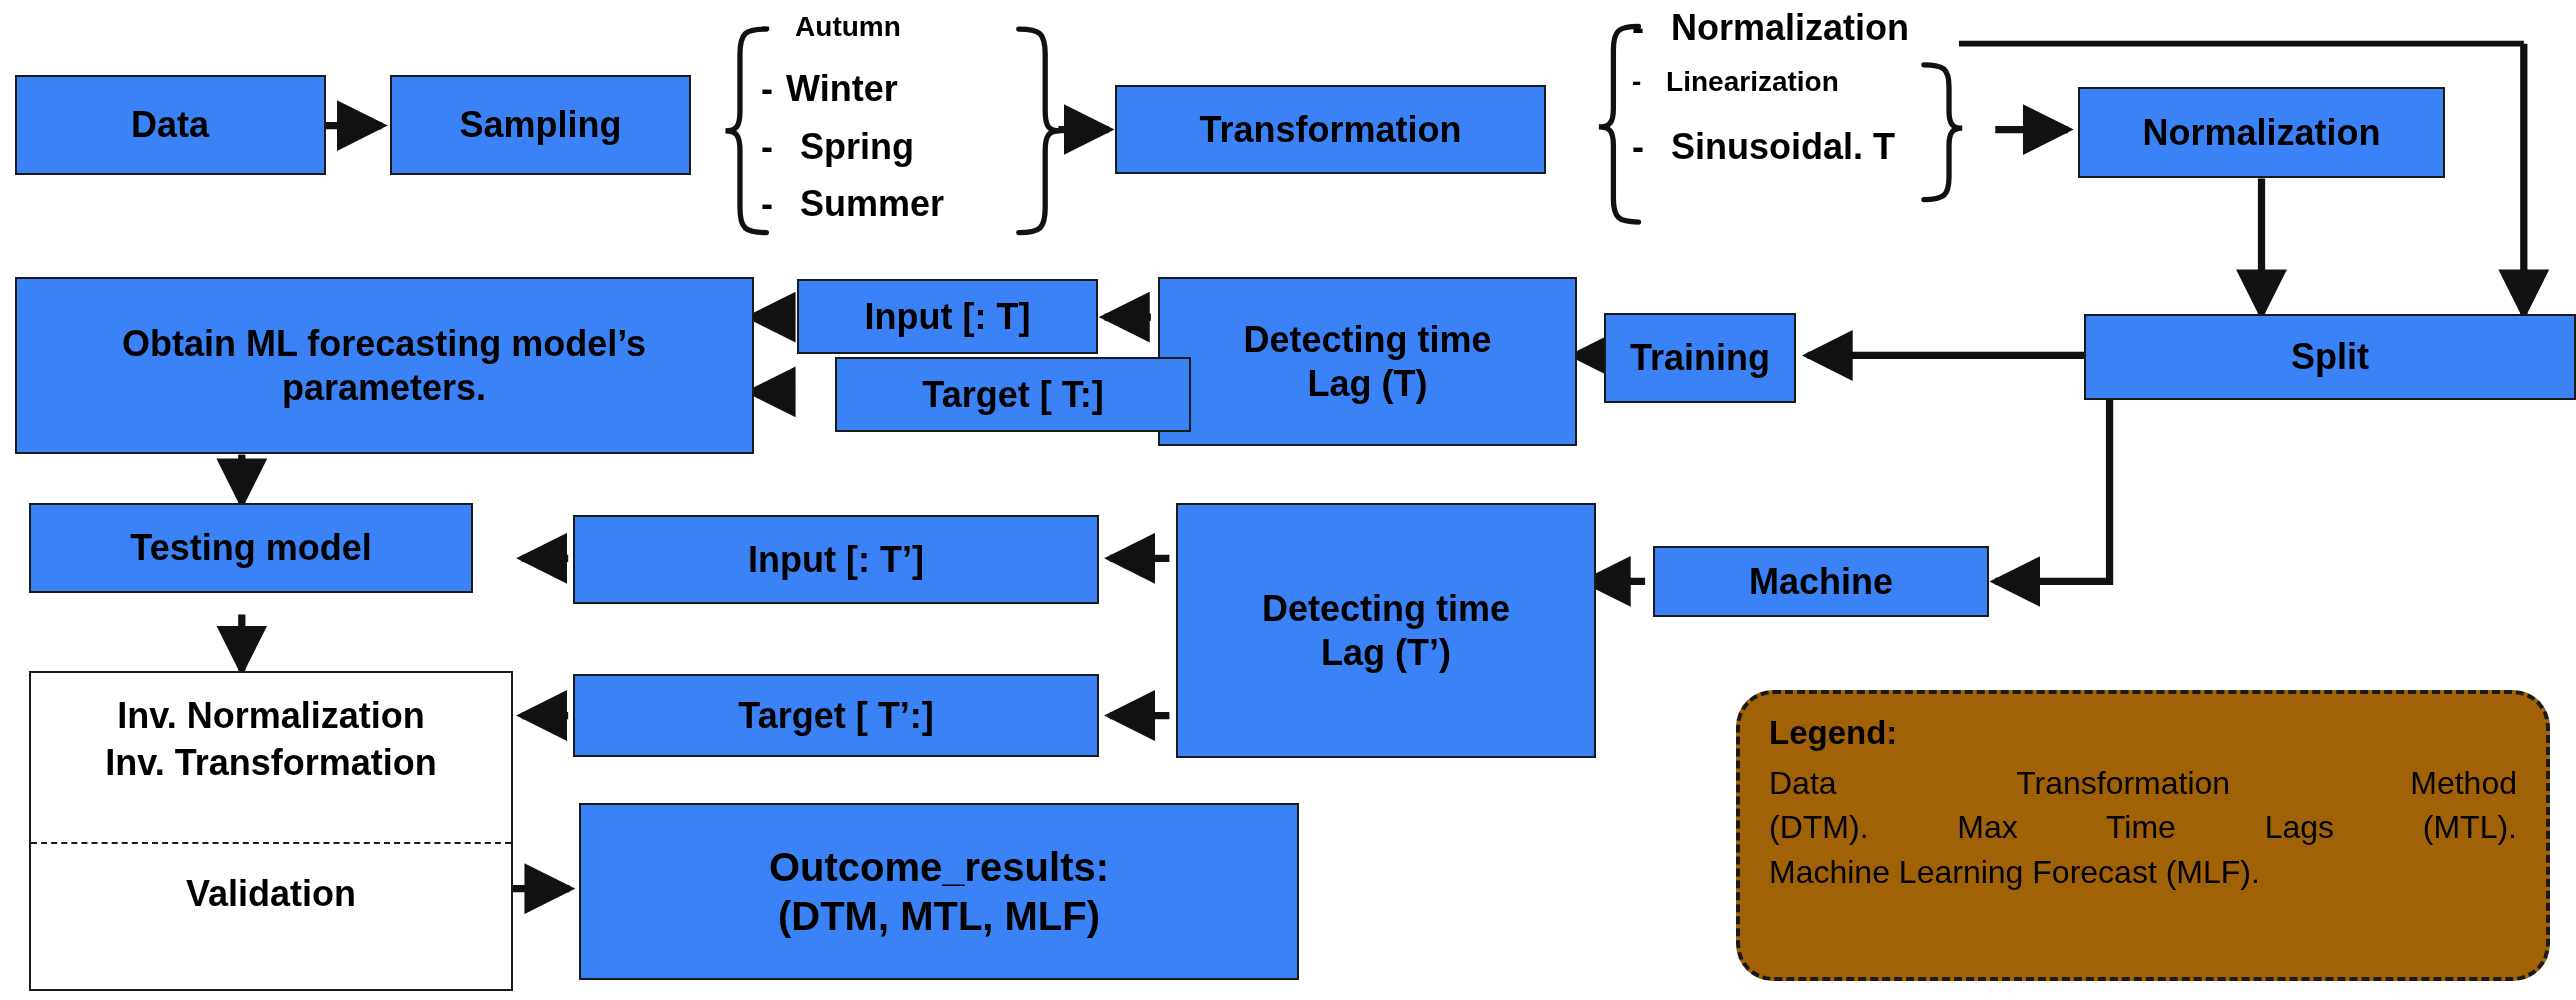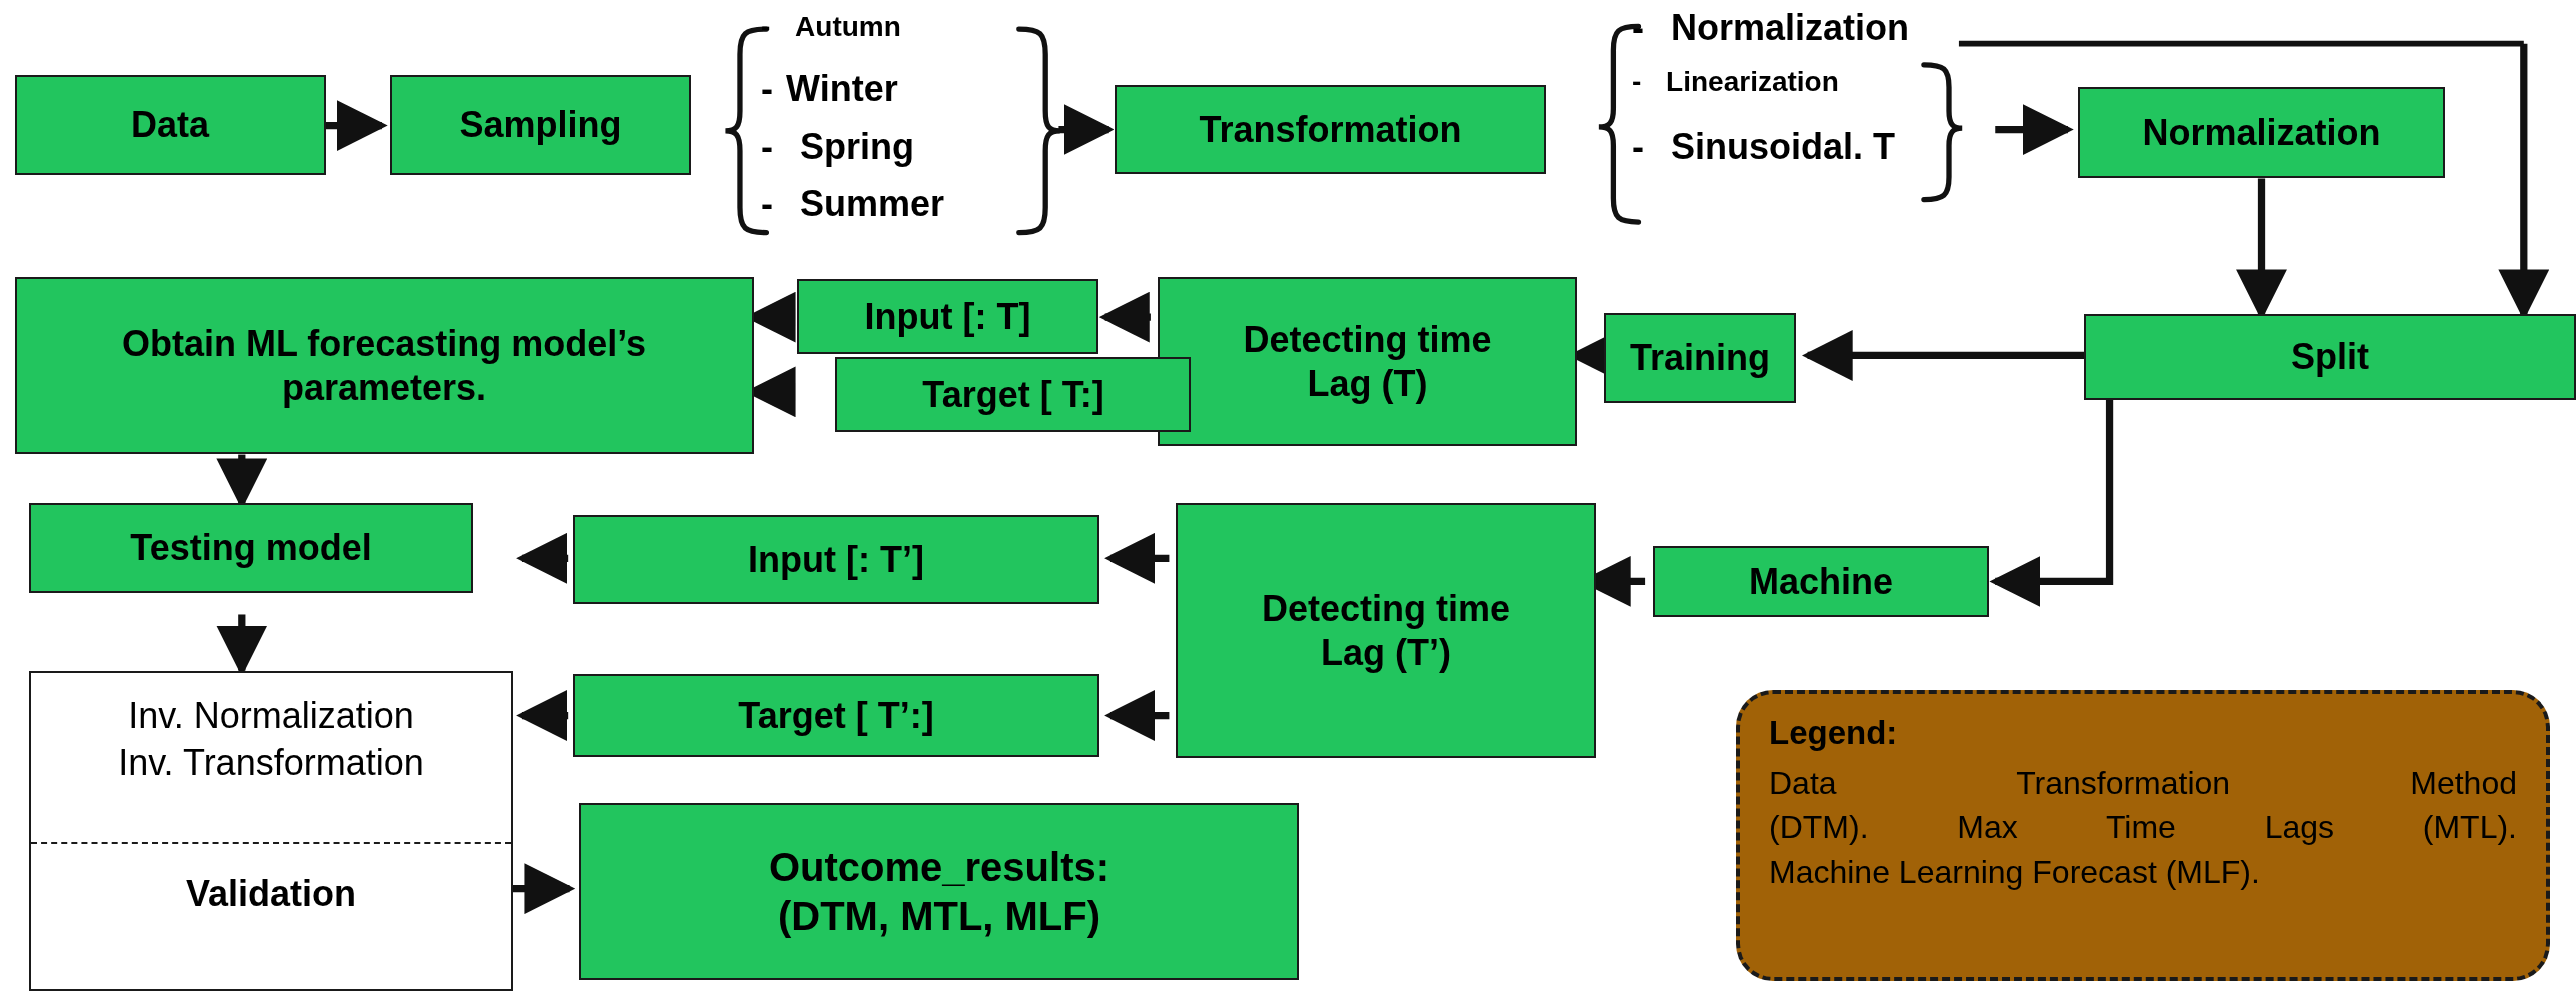--- a/index.html
+++ b/index.html
@@ -21,21 +21,21 @@
     position: absolute;
     left: 0; top: 0;
     width: 2576px;
     height: 1001px;
     pointer-events: none;
   }
   .box {
     position: absolute;
     box-sizing: border-box;
     border: 2px solid #1a1a1a;
-    background: #22c55e;
+    background: #3b82f6;
     display: flex;
     flex-direction: column;
     align-items: center;
     justify-content: center;
     text-align: center;
     font-weight: bold;
     color: #000000;
     line-height: 1.22;
     padding: 2.6px 6.6px;
   }
@@ -230,21 +230,21 @@
 
   <div class="box" style="left:1653px; top:546px; width:336px; height:71px; font-size:36px;">
     <span class="line">Machine</span>
   </div>
 
   <div class="box" style="left:573px; top:674px; width:526px; height:83px; font-size:36px;">
     <span class="line">Target [ T’:]</span>
   </div>
 
   <div style="position:absolute; left:29px; top:671px; width:484px; height:320px; box-sizing:border-box; border:2px solid #1a1a1a; background:#ffffff;">
-    <div style="position:absolute; left:0; top:18.5px; width:100%; text-align:center; font-weight:normal; font-size:36px; line-height:1.32; color:#000;">
+    <div style="position:absolute; left:0; top:18.5px; width:100%; text-align:center; font-weight:bold; font-size:36px; line-height:1.32; color:#000;">
       <span class="line" style="display:block;">Inv. Normalization</span>
       <span class="line" style="display:block;">Inv. Transformation</span>
     </div>
     <div class="divider-dash" style="left:0; top:169px; width:100%;"></div>
     <div style="position:absolute; left:0; top:200px; width:100%; text-align:center; font-weight:bold; font-size:36px; color:#000;">
       <span class="line">Validation</span>
     </div>
   </div>
 
   <div class="box" style="left:579px; top:803px; width:720px; height:177px; font-size:40px;">

